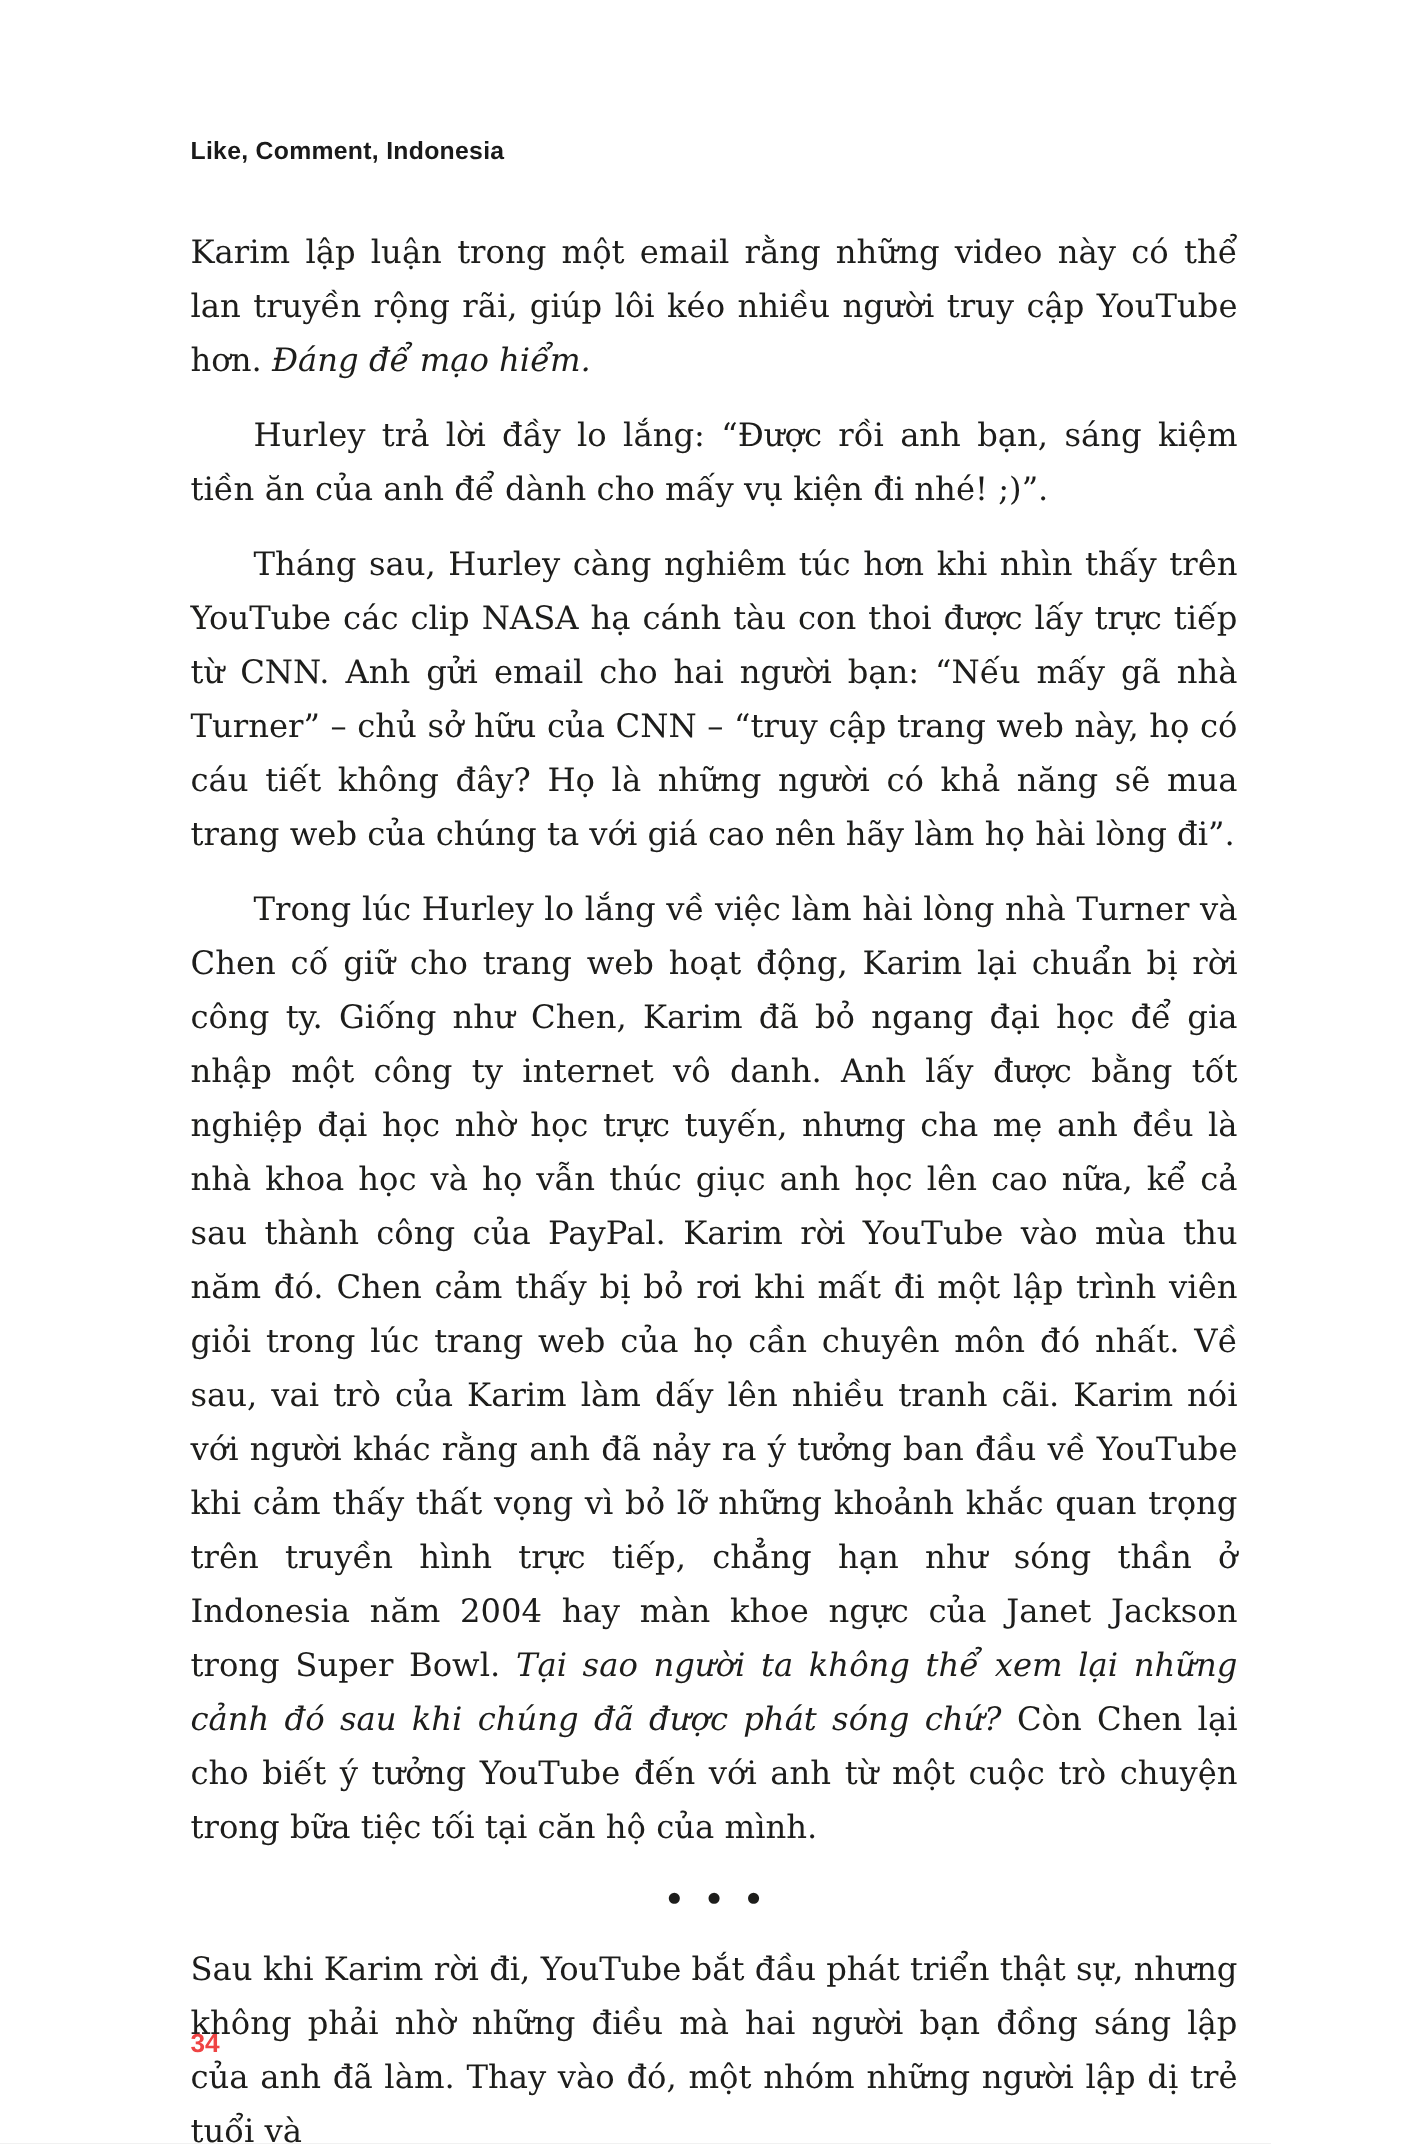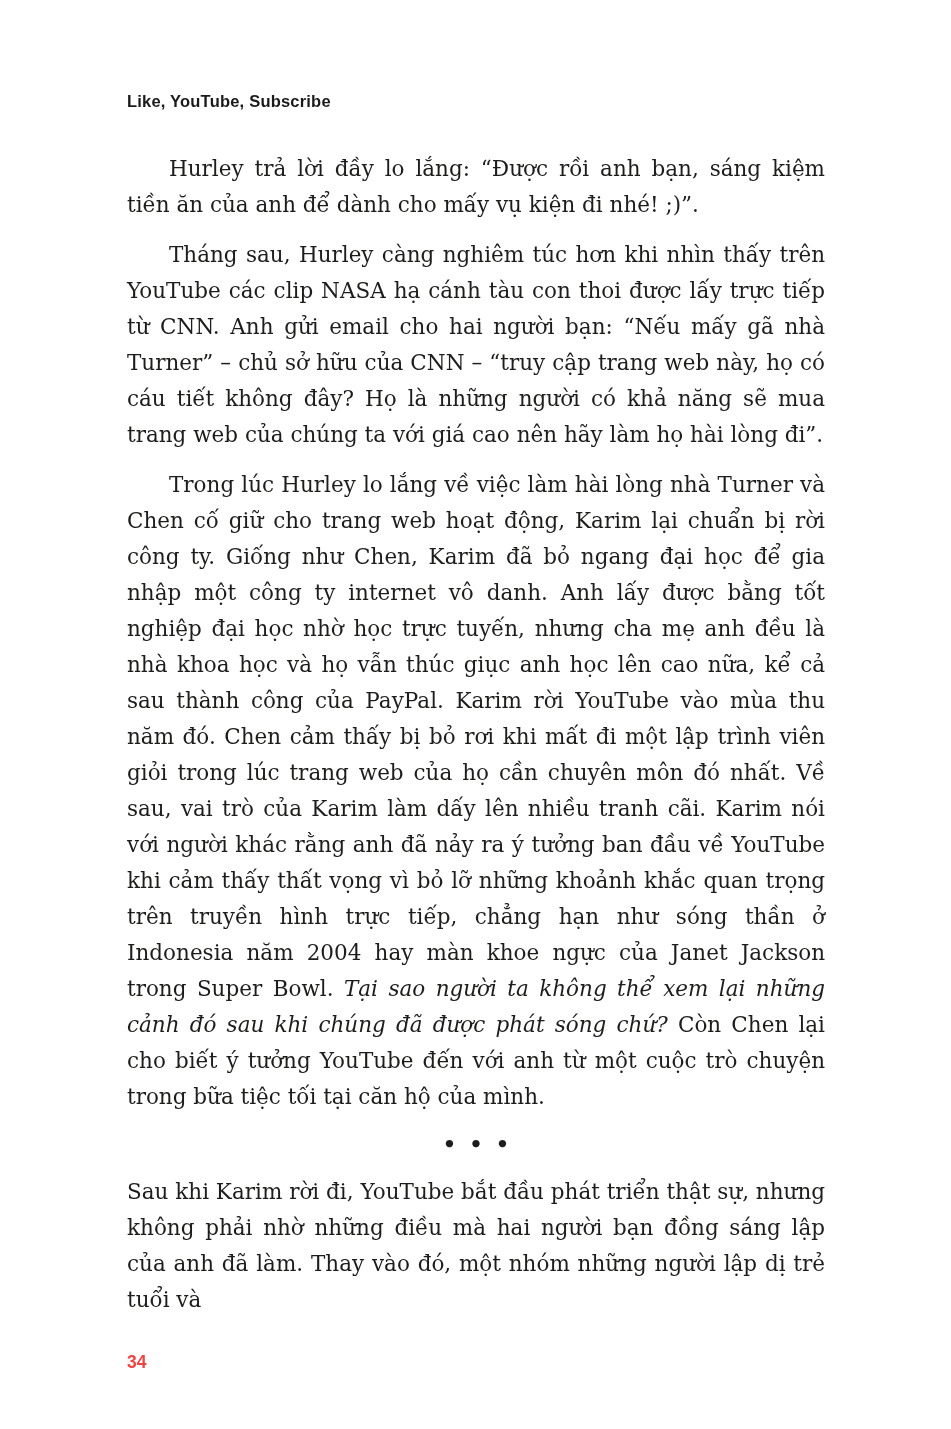--- a/index.html
+++ b/index.html
@@ -51,25 +51,26 @@
     font-size: 17.5px;
     color: #ef4444;
   }
 </style>
 </head>
 <body>
 
 <div class="page">
 
   <header>
-    <span class="running-header">Like, YouTube, Subscribe</span>
+    <span class="running-header">Like, Comment, Indonesia</span>
   </header>
 
   <main class="body-text">
 
+    <p class="para"><span>Karim lập luận trong một email rằng những video này có thể lan truyền rộng rãi, giúp lôi kéo nhiều người truy cập YouTube hơn. </span><span class="em">Đáng để mạo hiểm.</span></p>
 
     <p class="para indent"><span>Hurley trả lời đầy lo lắng: “Được rồi anh bạn, sáng kiệm tiền ăn của anh để dành cho mấy vụ kiện đi nhé! ;)”.</span></p>
 
     <p class="para indent"><span>Tháng sau, Hurley càng nghiêm túc hơn khi nhìn thấy trên YouTube các clip NASA hạ cánh tàu con thoi được lấy trực tiếp từ CNN. Anh gửi email cho hai người bạn: “Nếu mấy gã nhà Turner” – chủ sở hữu của CNN – “truy cập trang web này, họ có cáu tiết không đây? Họ là những người có khả năng sẽ mua trang web của chúng ta với giá cao nên hãy làm họ hài lòng đi”.</span></p>
 
     <p class="para indent"><span>Trong lúc Hurley lo lắng về việc làm hài lòng nhà Turner và Chen cố giữ cho trang web hoạt động, Karim lại chuẩn bị rời công ty. Giống như Chen, Karim đã bỏ ngang đại học để gia nhập một công ty internet vô danh. Anh lấy được bằng tốt nghiệp đại học nhờ học trực tuyến, nhưng cha mẹ anh đều là nhà khoa học và họ vẫn thúc giục anh học lên cao nữa, kể cả sau thành công của PayPal. Karim rời YouTube vào mùa thu năm đó. Chen cảm thấy bị bỏ rơi khi mất đi một lập trình viên giỏi trong lúc trang web của họ cần chuyên môn đó nhất. Về sau, vai trò của Karim làm dấy lên nhiều tranh cãi. Karim nói với người khác rằng anh đã nảy ra ý tưởng ban đầu về YouTube khi cảm thấy thất vọng vì bỏ lỡ những khoảnh khắc quan trọng trên truyền hình trực tiếp, chẳng hạn như sóng thần ở Indonesia năm 2004 hay màn khoe ngực của Janet Jackson trong Super Bowl. </span><span class="em">Tại sao người ta không thể xem lại những cảnh đó sau khi chúng đã được phát sóng chứ?</span><span> Còn Chen lại cho biết ý tưởng YouTube đến với anh từ một cuộc trò chuyện trong bữa tiệc tối tại căn hộ của mình.</span></p>
 
     <div class="separator">•••</div>
 
     <p class="para"><span>Sau khi Karim rời đi, YouTube bắt đầu phát triển thật sự, nhưng không phải nhờ những điều mà hai người bạn đồng sáng lập của anh đã làm. Thay vào đó, một nhóm những người lập dị trẻ tuổi và</span></p>

